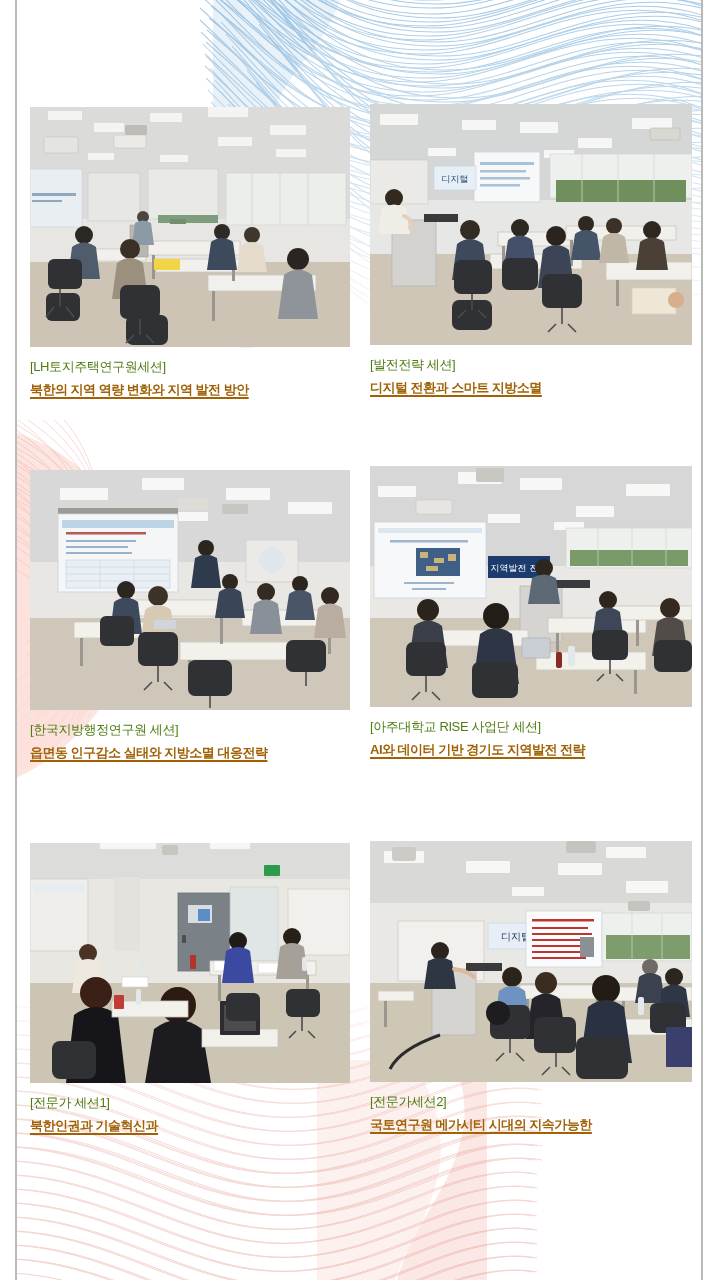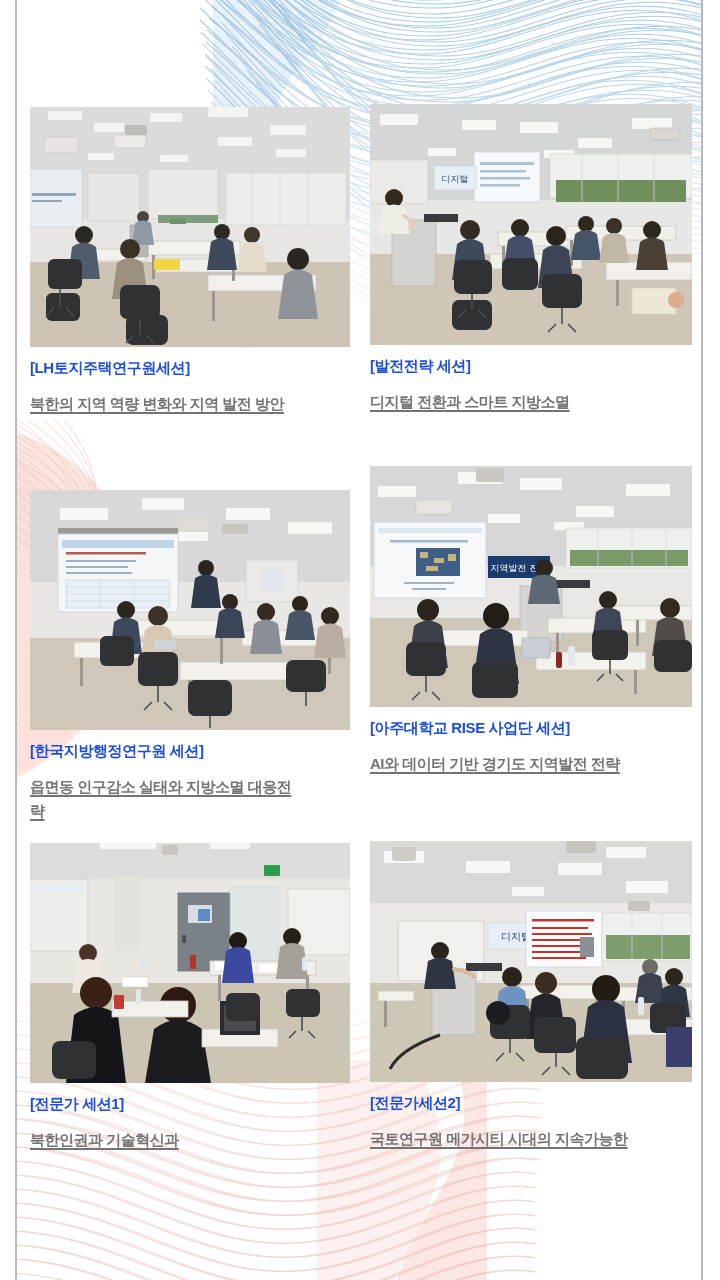--- a/index.html
+++ b/index.html
@@ -34,32 +34,32 @@
   .photo {
     position:relative;
     overflow:hidden;
     background:#1d4ed8;
     box-shadow:0 0 0 0 rgba(0,0,0,0);
   }
   .photo svg { display:block; width:100%; height:100%; }
 
   .caption { margin-top:11px; }
   .cap-tag {
-    font-size:15px;
-    font-weight:bold;
-    color:#1d4ed8;
+    font-size:13px;
+    font-weight:normal;
+    color:#4d7c0f;
     letter-spacing:-0.4px;
     line-height:1.35;
     white-space:nowrap;
   }
   .cap-title {
-    margin-top:14px;
-    font-size:15px;
+    margin-top:4px;
+    font-size:13px;
     font-weight:bold;
-    color:#737373;
+    color:#a16207;
     letter-spacing:-0.5px;
     line-height:1.55;
   }
   .cap-title span.u {
     text-decoration:underline;
     text-decoration-thickness:1.5px;
     text-underline-offset:3px;
   }
   .cap-title .l { display:block; }
 </style>
@@ -366,21 +366,21 @@
         </svg>
       </div>
       <div class="caption">
         <div class="cap-tag">[발전전략 세션]</div>
         <div class="cap-title">
           <span class="l u">디지털 전환과 스마트 지방소멸</span>
         </div>
       </div>
     </div>
 
-    <div class="card" style="left:30px; top:490px; width:272px;">
+    <div class="card" style="left:30px; top:470px; width:272px;">
       <div class="photo" style="width:320px; height:240px;">
         <svg viewBox="0 0 320 240" preserveAspectRatio="none" xmlns="http://www.w3.org/2000/svg">
           <rect width="320" height="240" fill="#d8d5ce"></rect>
           <rect x="0" y="0" width="320" height="96" fill="#d7d8d7"></rect>
           <rect x="0" y="92" width="320" height="62" fill="#e8e7e4"></rect>
           <rect x="0" y="148" width="320" height="92" fill="#cfc8ba"></rect>
           <g fill="#f7f7f5">
             <rect x="30" y="18" width="48" height="12" rx="1"></rect>
               <rect x="112" y="8" width="42" height="12" rx="1"></rect>
             <rect x="196" y="18" width="44" height="12" rx="1"></rect>

